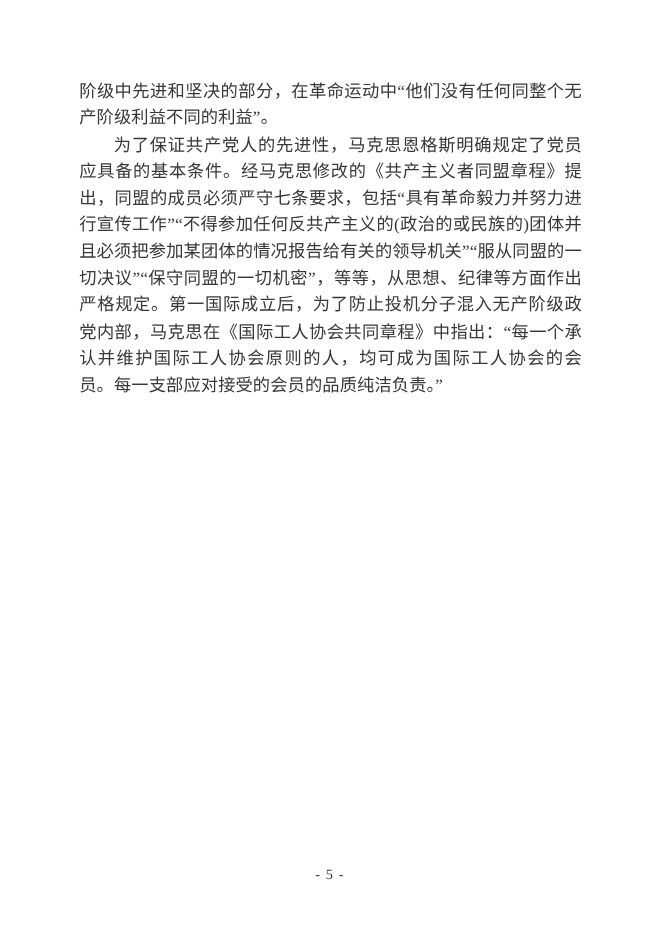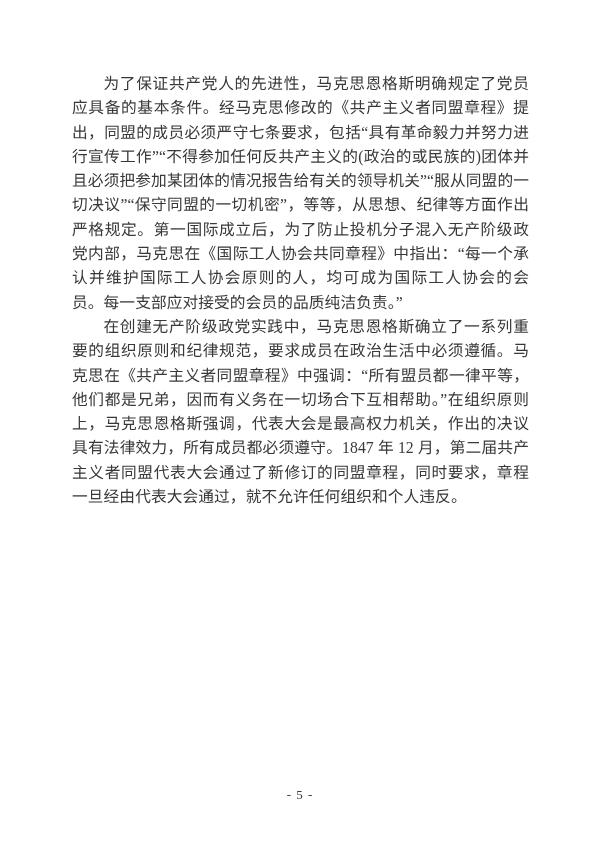--- a/index.html
+++ b/index.html
@@ -43,17 +43,17 @@
     font-size: 13px;
     color: #383838;
     letter-spacing: 1px;
   }
 </style>
 </head>
 <body>
 
 <div class="page">
   <div class="content">
+    <p class="para">阶级中先进和坚决的部分，在革命运动中“他们没有任何同整个无产阶级利益不同的利益”。</p>
     <p class="para indent">为了保证共产党人的先进性，马克思恩格斯明确规定了党员应具备的基本条件。经马克思修改的《共产主义者同盟章程》提出，同盟的成员必须严守七条要求，包括“具有革命毅力并努力进行宣传工作”“不得参加任何反共产主义的(政治的或民族的)团体并且必须把参加某团体的情况报告给有关的领导机关”“服从同盟的一切决议”“保守同盟的一切机密”，等等，从思想、纪律等方面作出严格规定。第一国际成立后，为了防止投机分子混入无产阶级政党内部，马克思在《国际工人协会共同章程》中指出：“每一个承认并维护国际工人协会原则的人，均可成为国际工人协会的会员。每一支部应对接受的会员的品质纯洁负责。”</p>
-    <p class="para indent">在创建无产阶级政党实践中，马克思恩格斯确立了一系列重要的组织原则和纪律规范，要求成员在政治生活中必须遵循。马克思在《共产主义者同盟章程》中强调：“所有盟员都一律平等，他们都是兄弟，因而有义务在一切场合下互相帮助。”在组织原则上，马克思恩格斯强调，代表大会是最高权力机关，作出的决议具有法律效力，所有成员都必须遵守。1847 年 12 月，第二届共产主义者同盟代表大会通过了新修订的同盟章程，同时要求，章程一旦经由代表大会通过，就不允许任何组织和个人违反。</p>
   </div>
   <div class="page-number">- 5 -</div>
 </div>
 
 </body></html>

